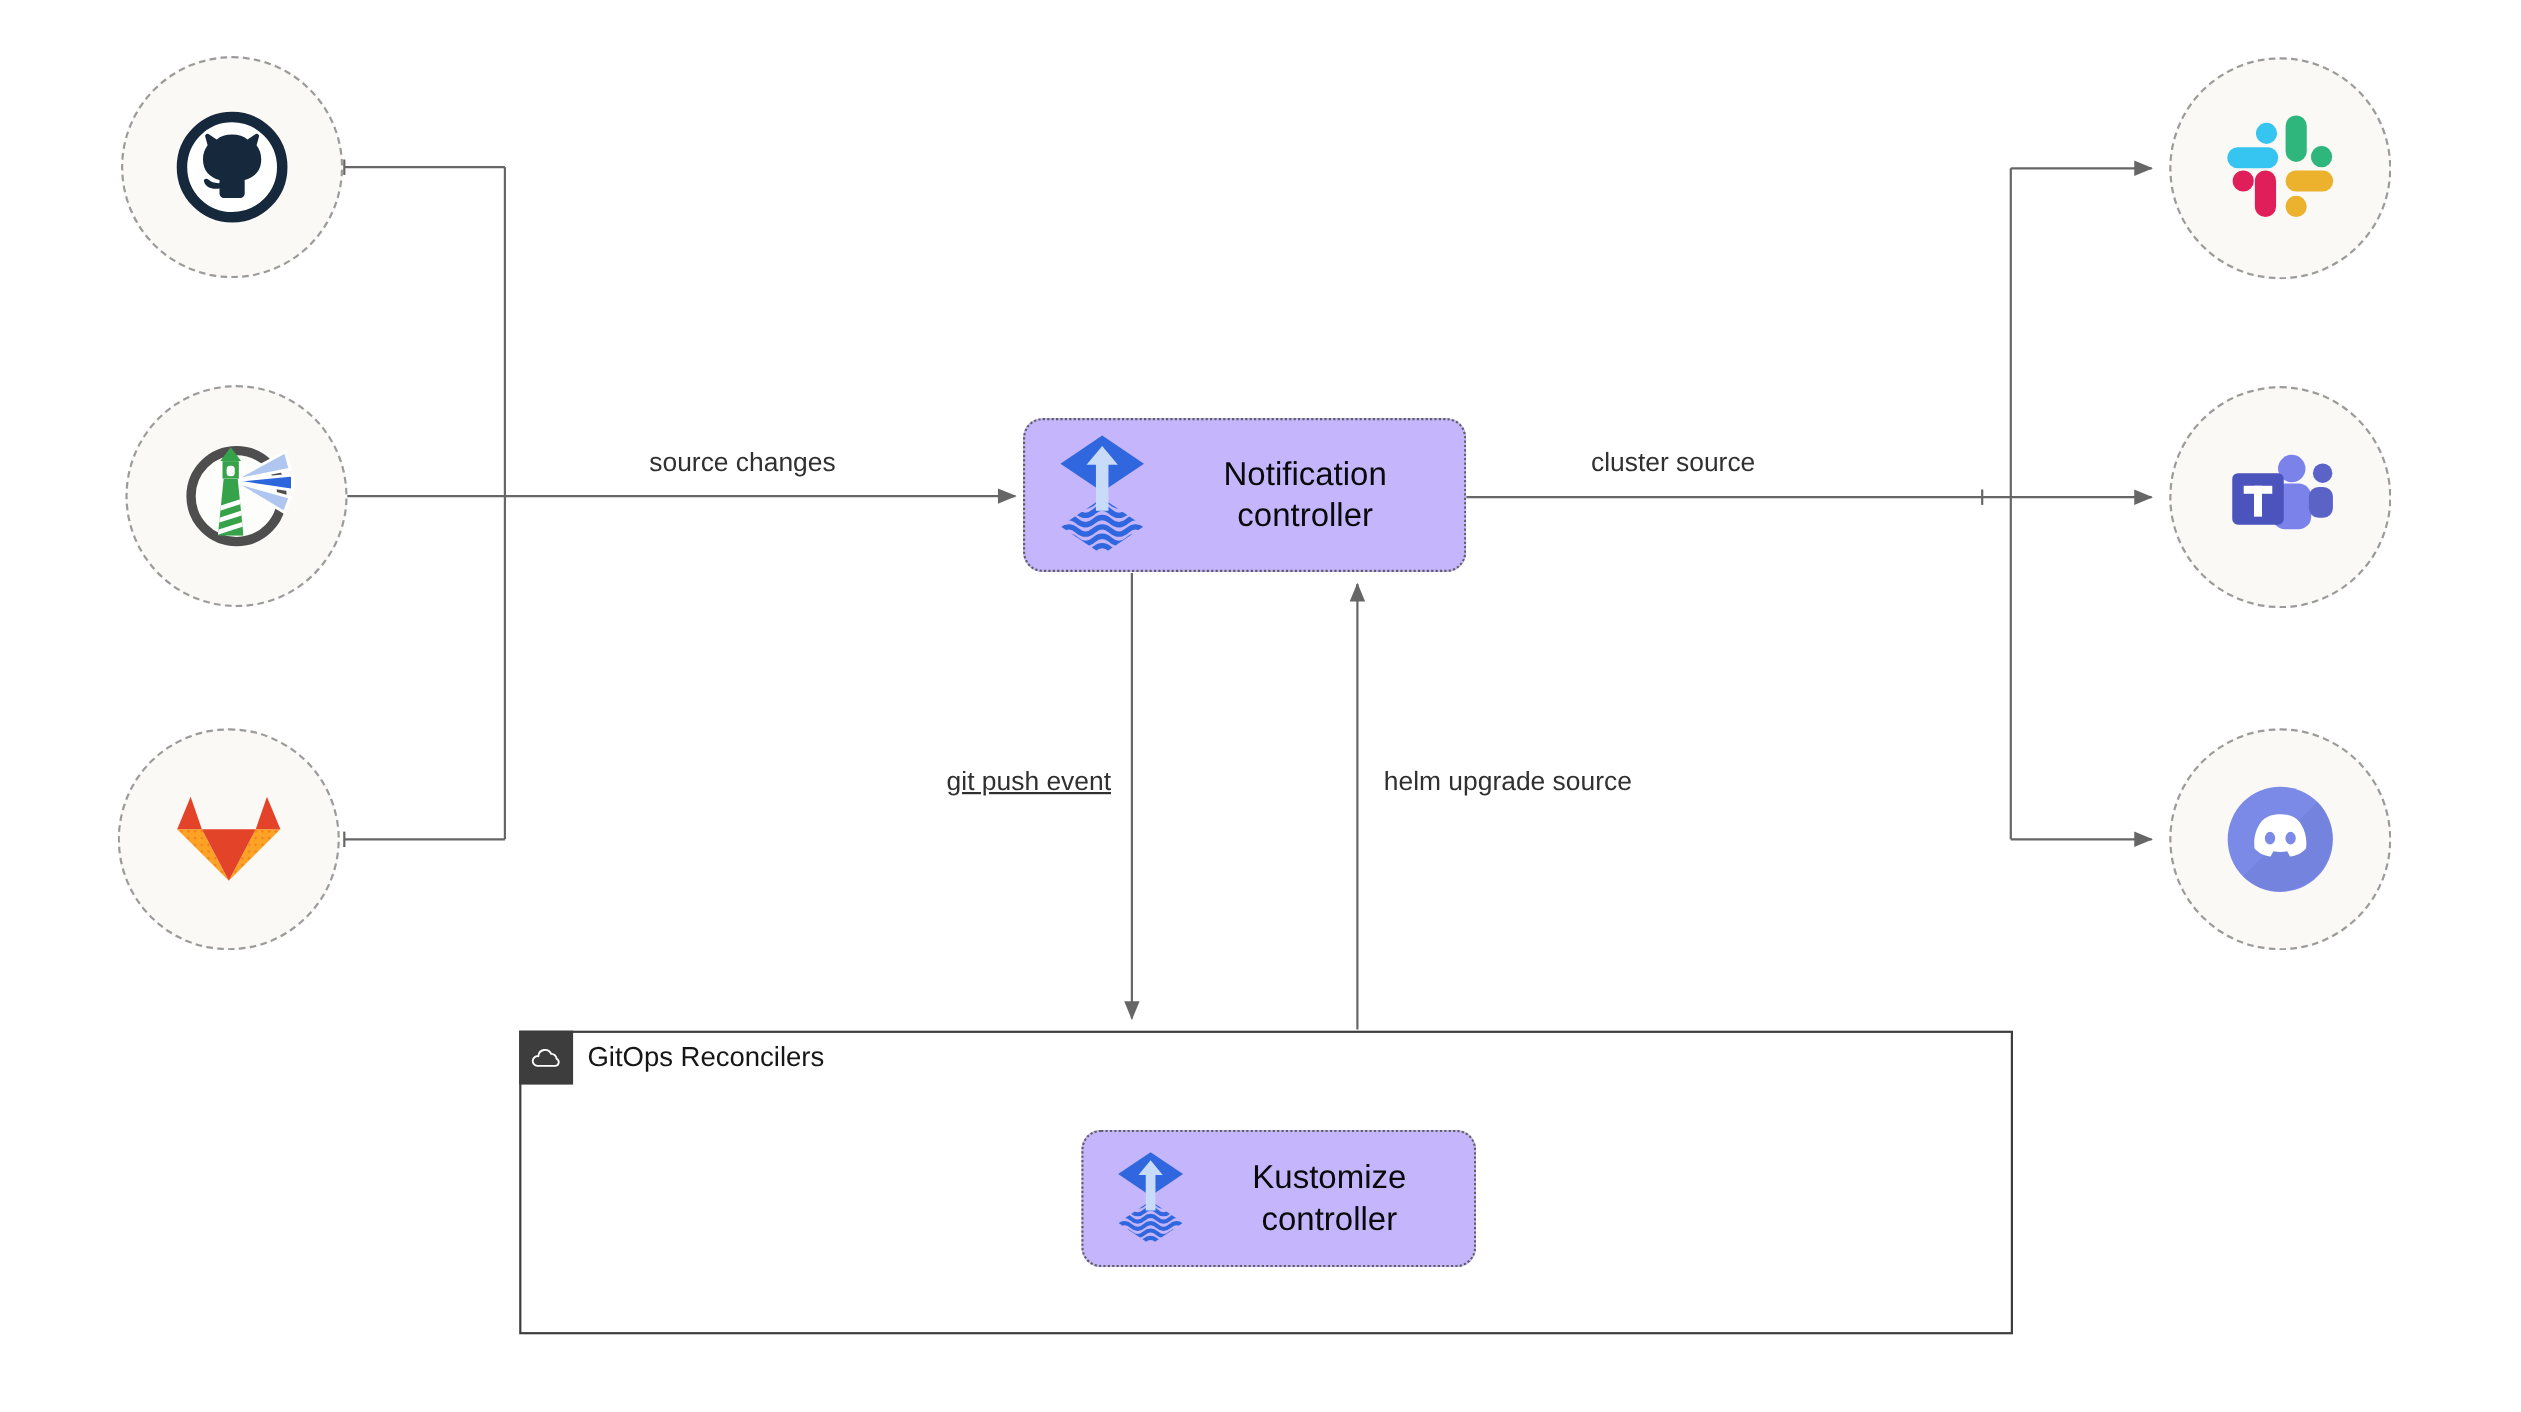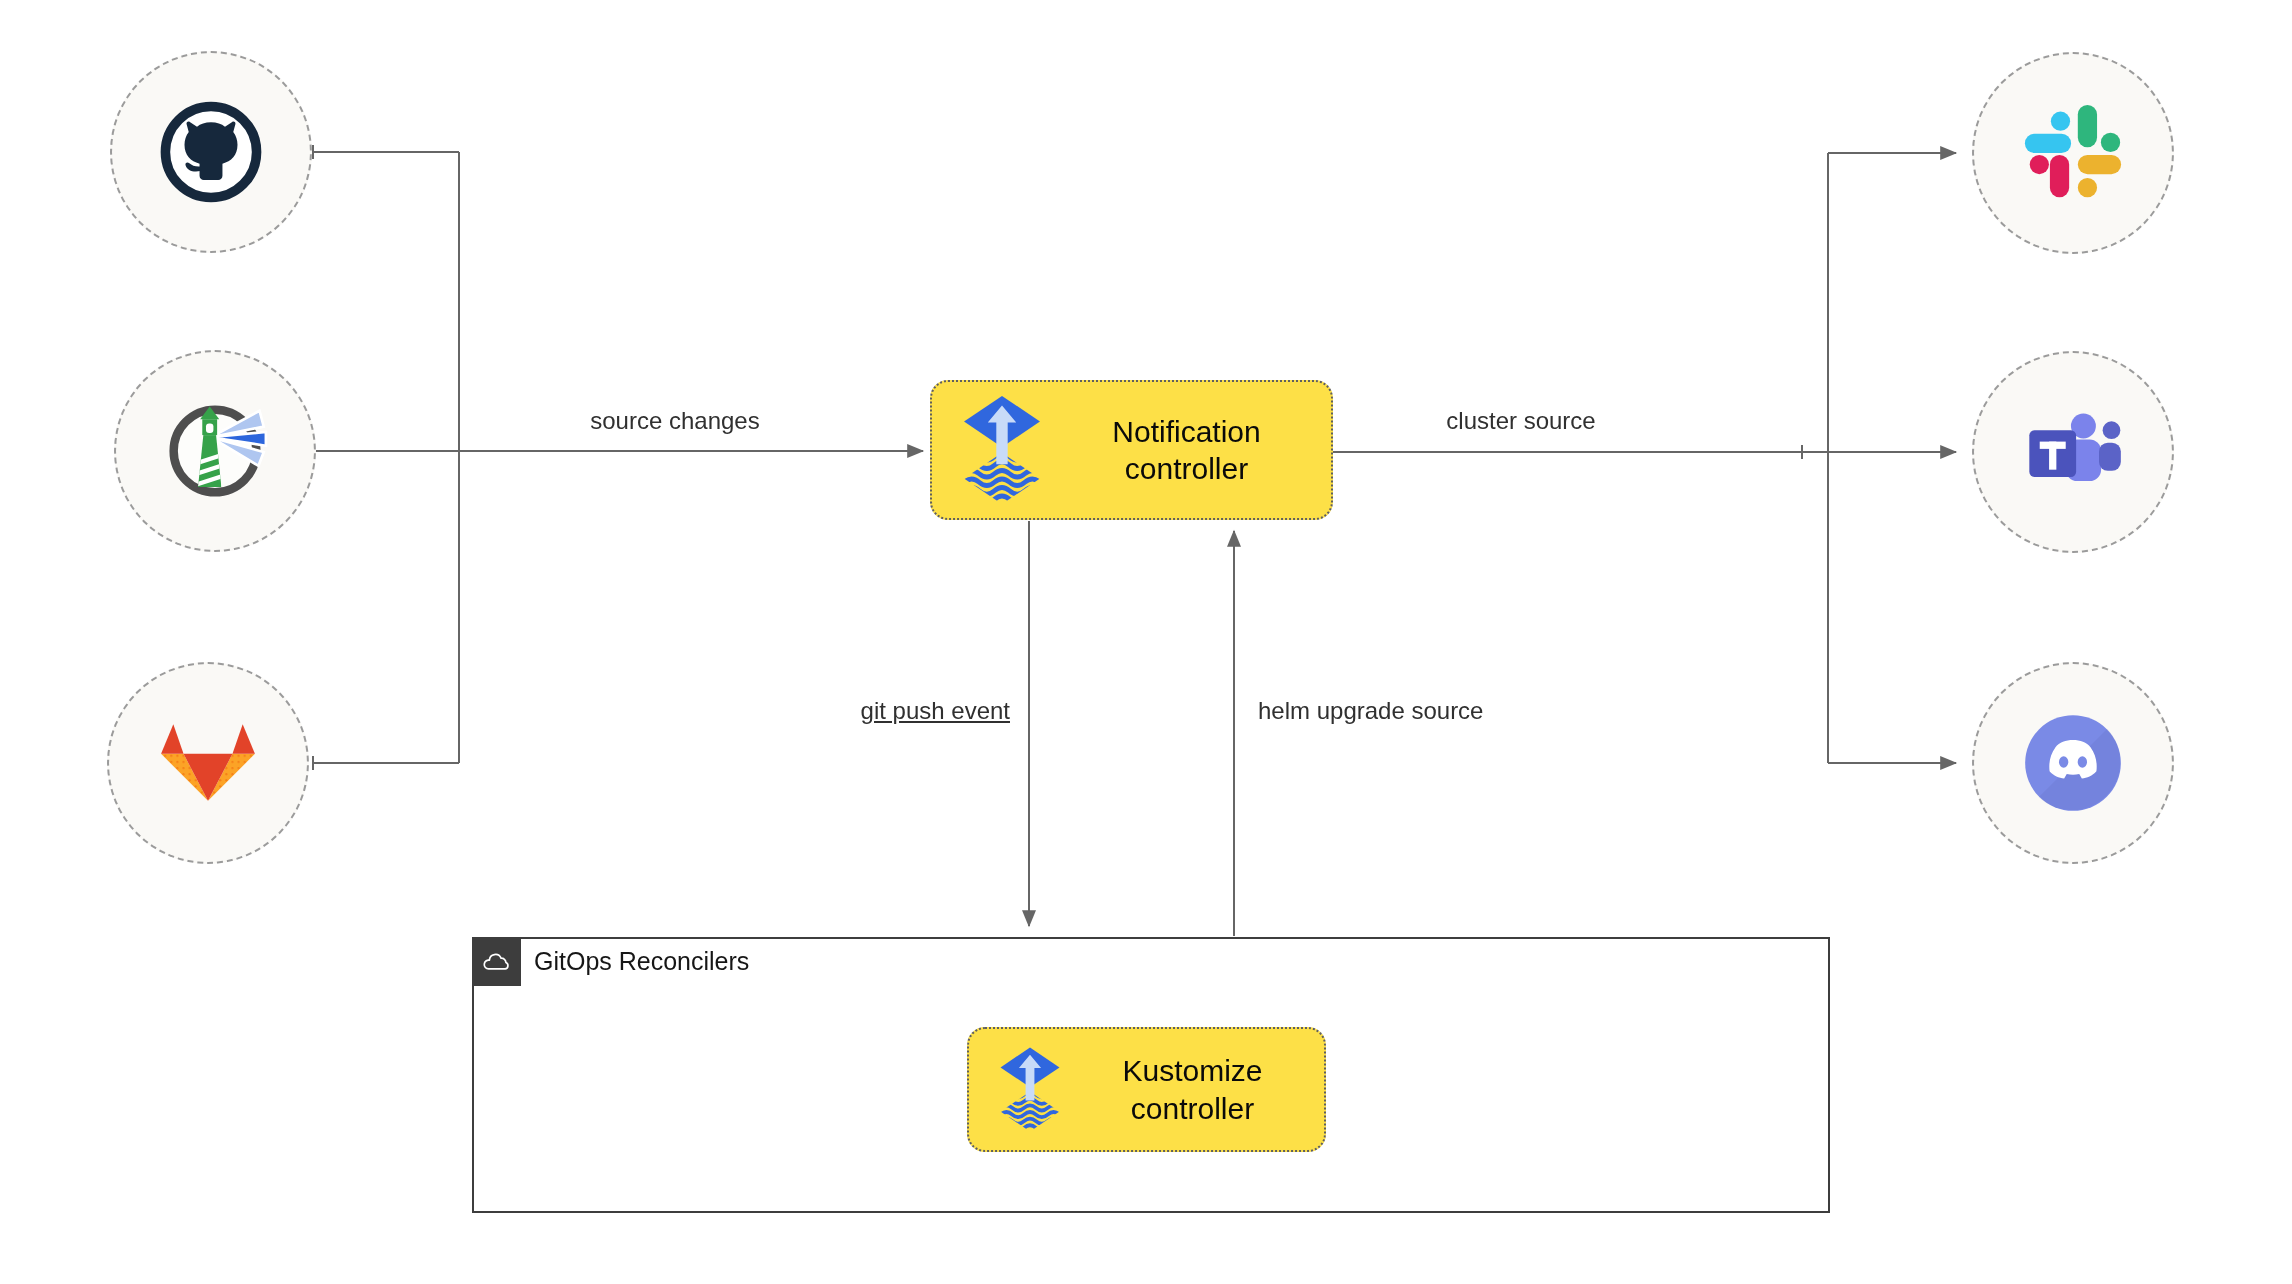--- a/index.html
+++ b/index.html
@@ -7,21 +7,21 @@
     position:relative;width:2292px;height:1284px;background:#ffffff;
     font-family:"Liberation Sans","DejaVu Sans",sans-serif;overflow:hidden;
   }
   .edges{position:absolute;left:0;top:0;pointer-events:none;}
   .circle-node{
     position:absolute;width:202px;height:202px;box-sizing:border-box;
     border:2px dashed #9b9b9b;border-radius:50%;background:#faf9f6;
     display:flex;align-items:center;justify-content:center;
   }
   .ctrl-box{
-    position:absolute;box-sizing:border-box;background:#fde047;
+    position:absolute;box-sizing:border-box;background:#c4b5fd;
     border:2px dotted #5f5f5f;border-radius:18px;
     display:flex;align-items:center;
   }
   .ctrl-box .flux{margin-left:30px;flex:0 0 auto;}
   .ctrl-label{
     flex:1;text-align:center;font-size:30px;line-height:1.24;color:#0a0a0a;
     padding:0 24px;
   }
   .edge-label{
     position:absolute;font-size:24px;color:#303030;white-space:nowrap;
@@ -191,21 +191,21 @@
 
   <div class="group-box">
     <div class="group-header">
       <svg width="34" height="27" viewBox="0 0 100 80">
         <path d="M25,62 a13,13 0 1 1 2.5,-25.8 A18,18 0 0 1 62,30 a13.5,13.5 0 0 1 14.5,13 A10,10 0 0 1 74,62 Z" fill="none" stroke="#ffffff" stroke-width="5" stroke-linejoin="round"></path>
       </svg>
     </div>
     <div class="group-title">GitOps Reconcilers</div>
 
 
-    <div class="ctrl-box" style="left:493px;top:88px;width:359px;height:125px">
+    <div class="ctrl-box" style="left:509px;top:88px;width:359px;height:125px">
       <svg class="flux" width="62" height="87" viewBox="0 0 84 118">
         <defs>
             <clipPath id="wC">
               <polygon points="42,62 82,89 42,116 2,89"></polygon>
             </clipPath>
           </defs>
         <polygon points="42,2 82,29 42,56 2,29" fill="#3067DE"></polygon>
         <g clip-path="url(#wC)" stroke="#3067DE" stroke-width="5" fill="none">
           <path d="M2,66 q8,-7 16,0 t16,0 t16,0 t16,0 t16,0"></path>
           <path d="M2,75 q8,-7 16,0 t16,0 t16,0 t16,0 t16,0"></path>

